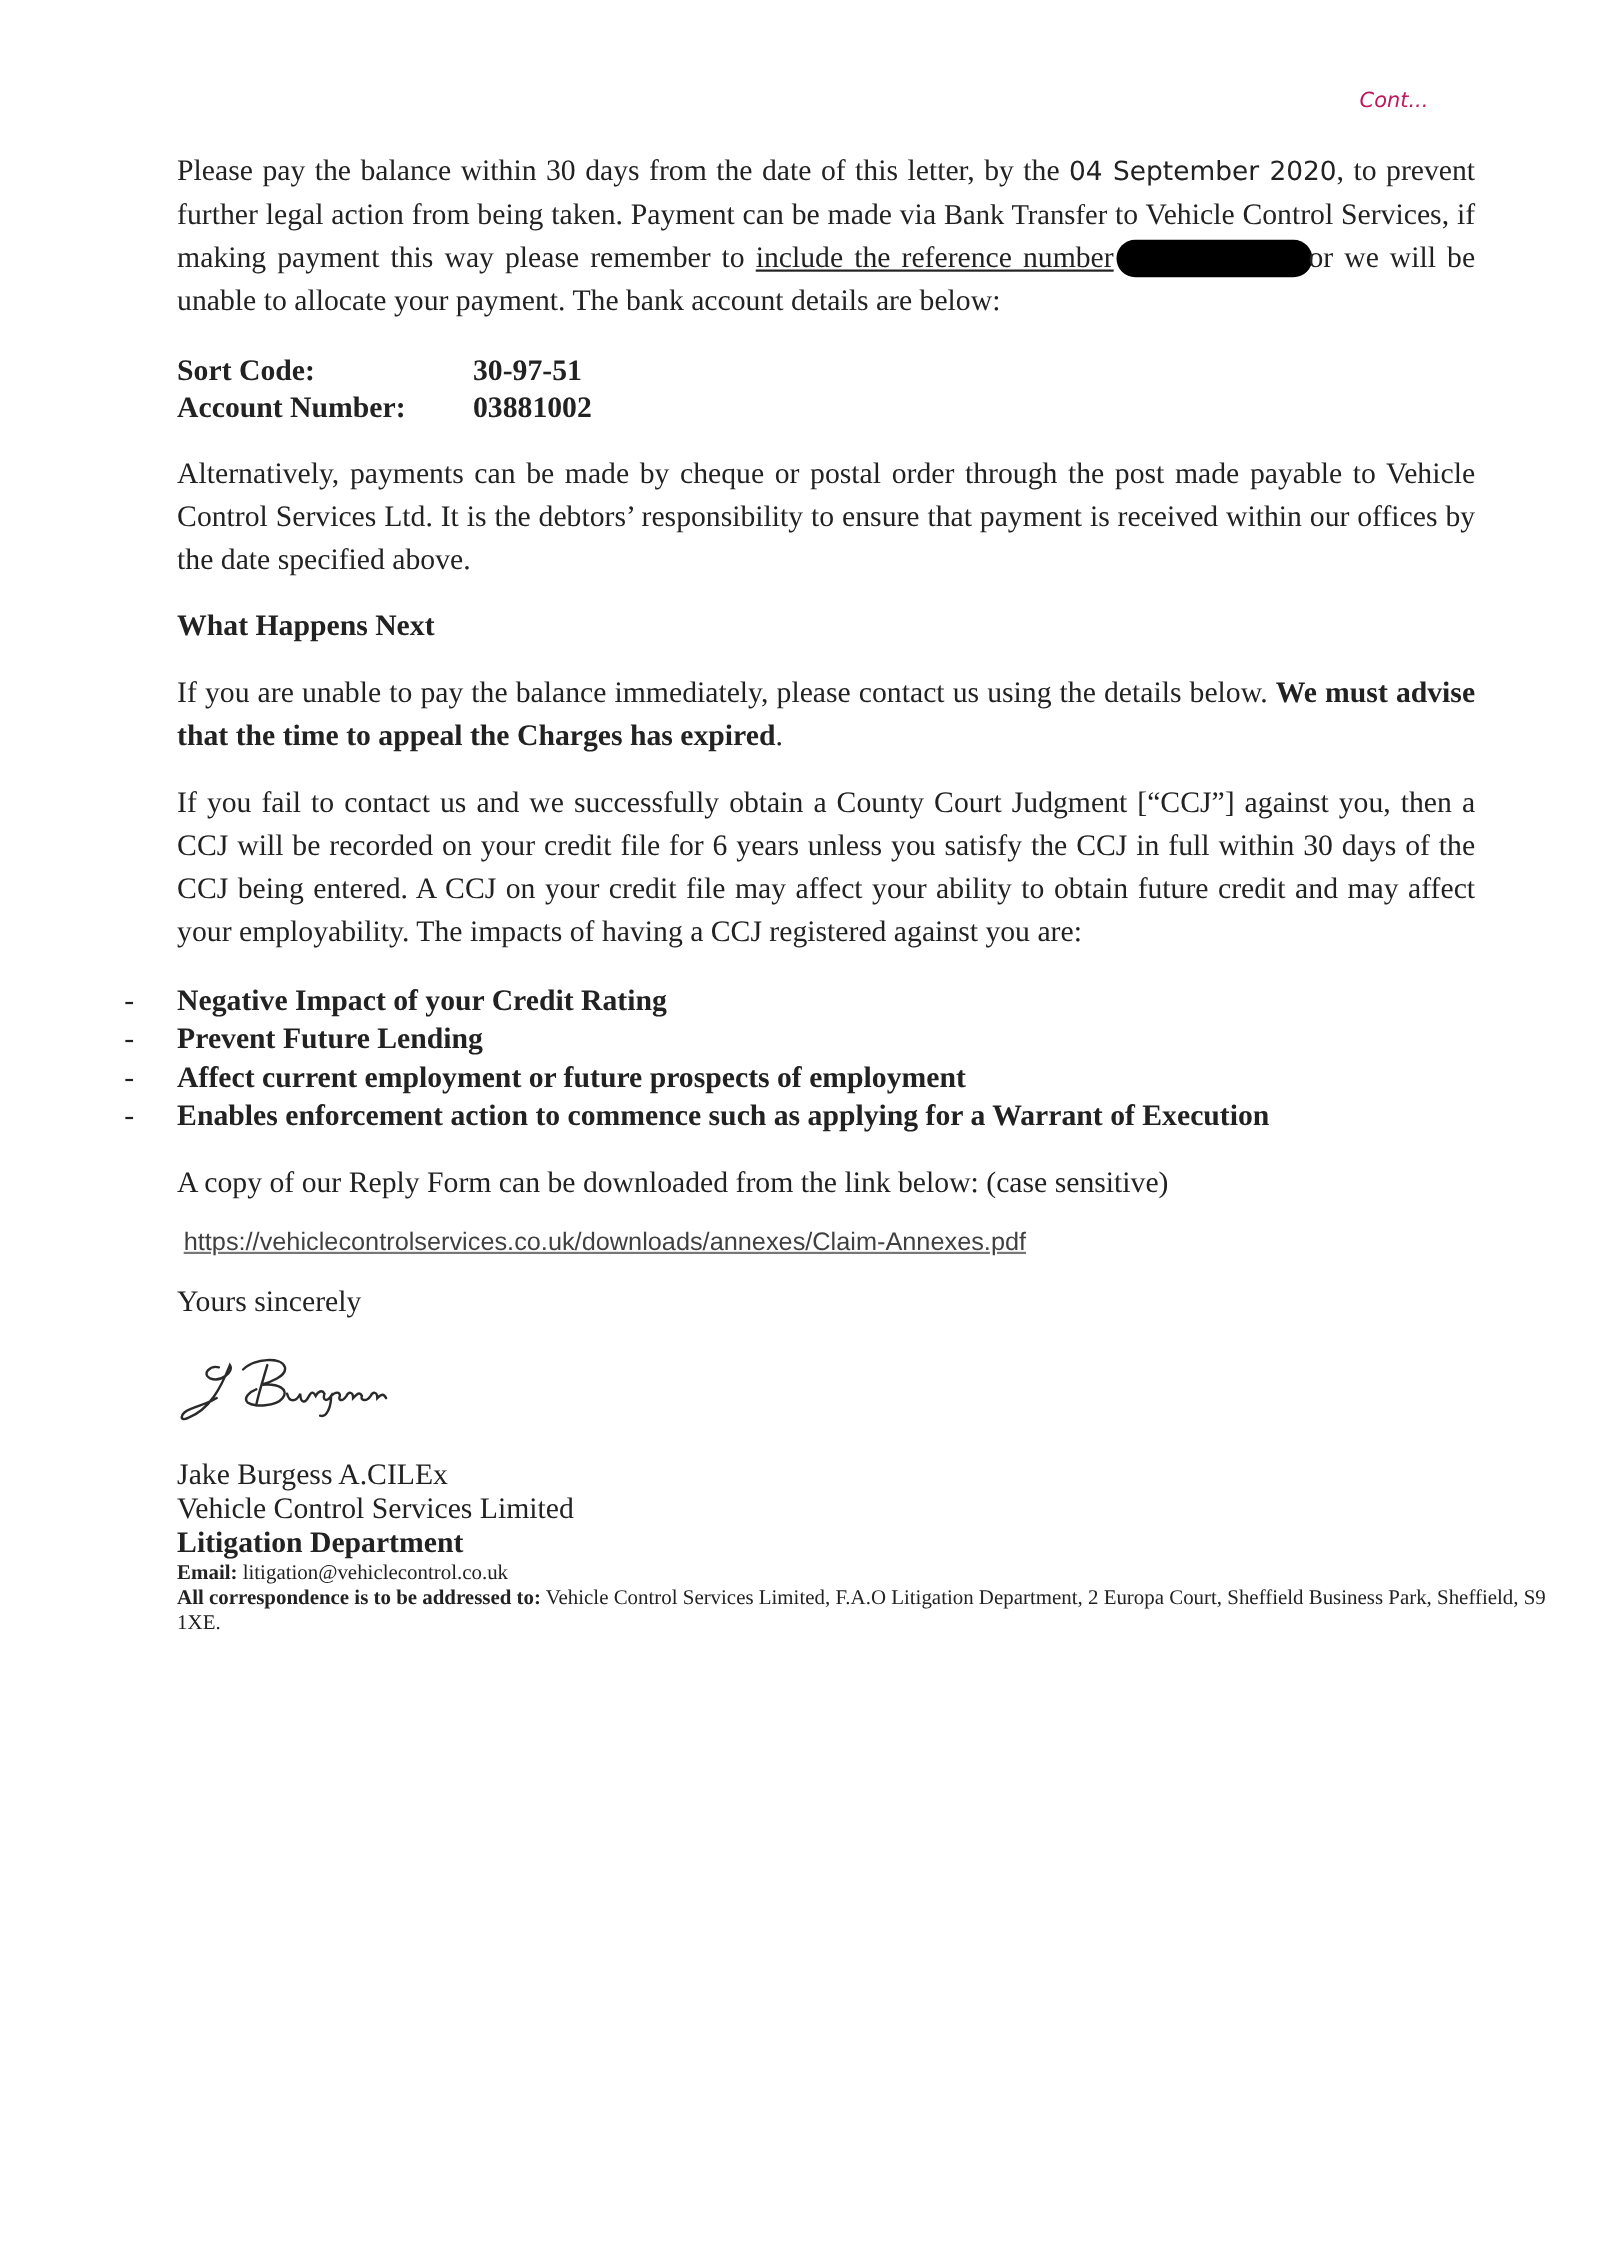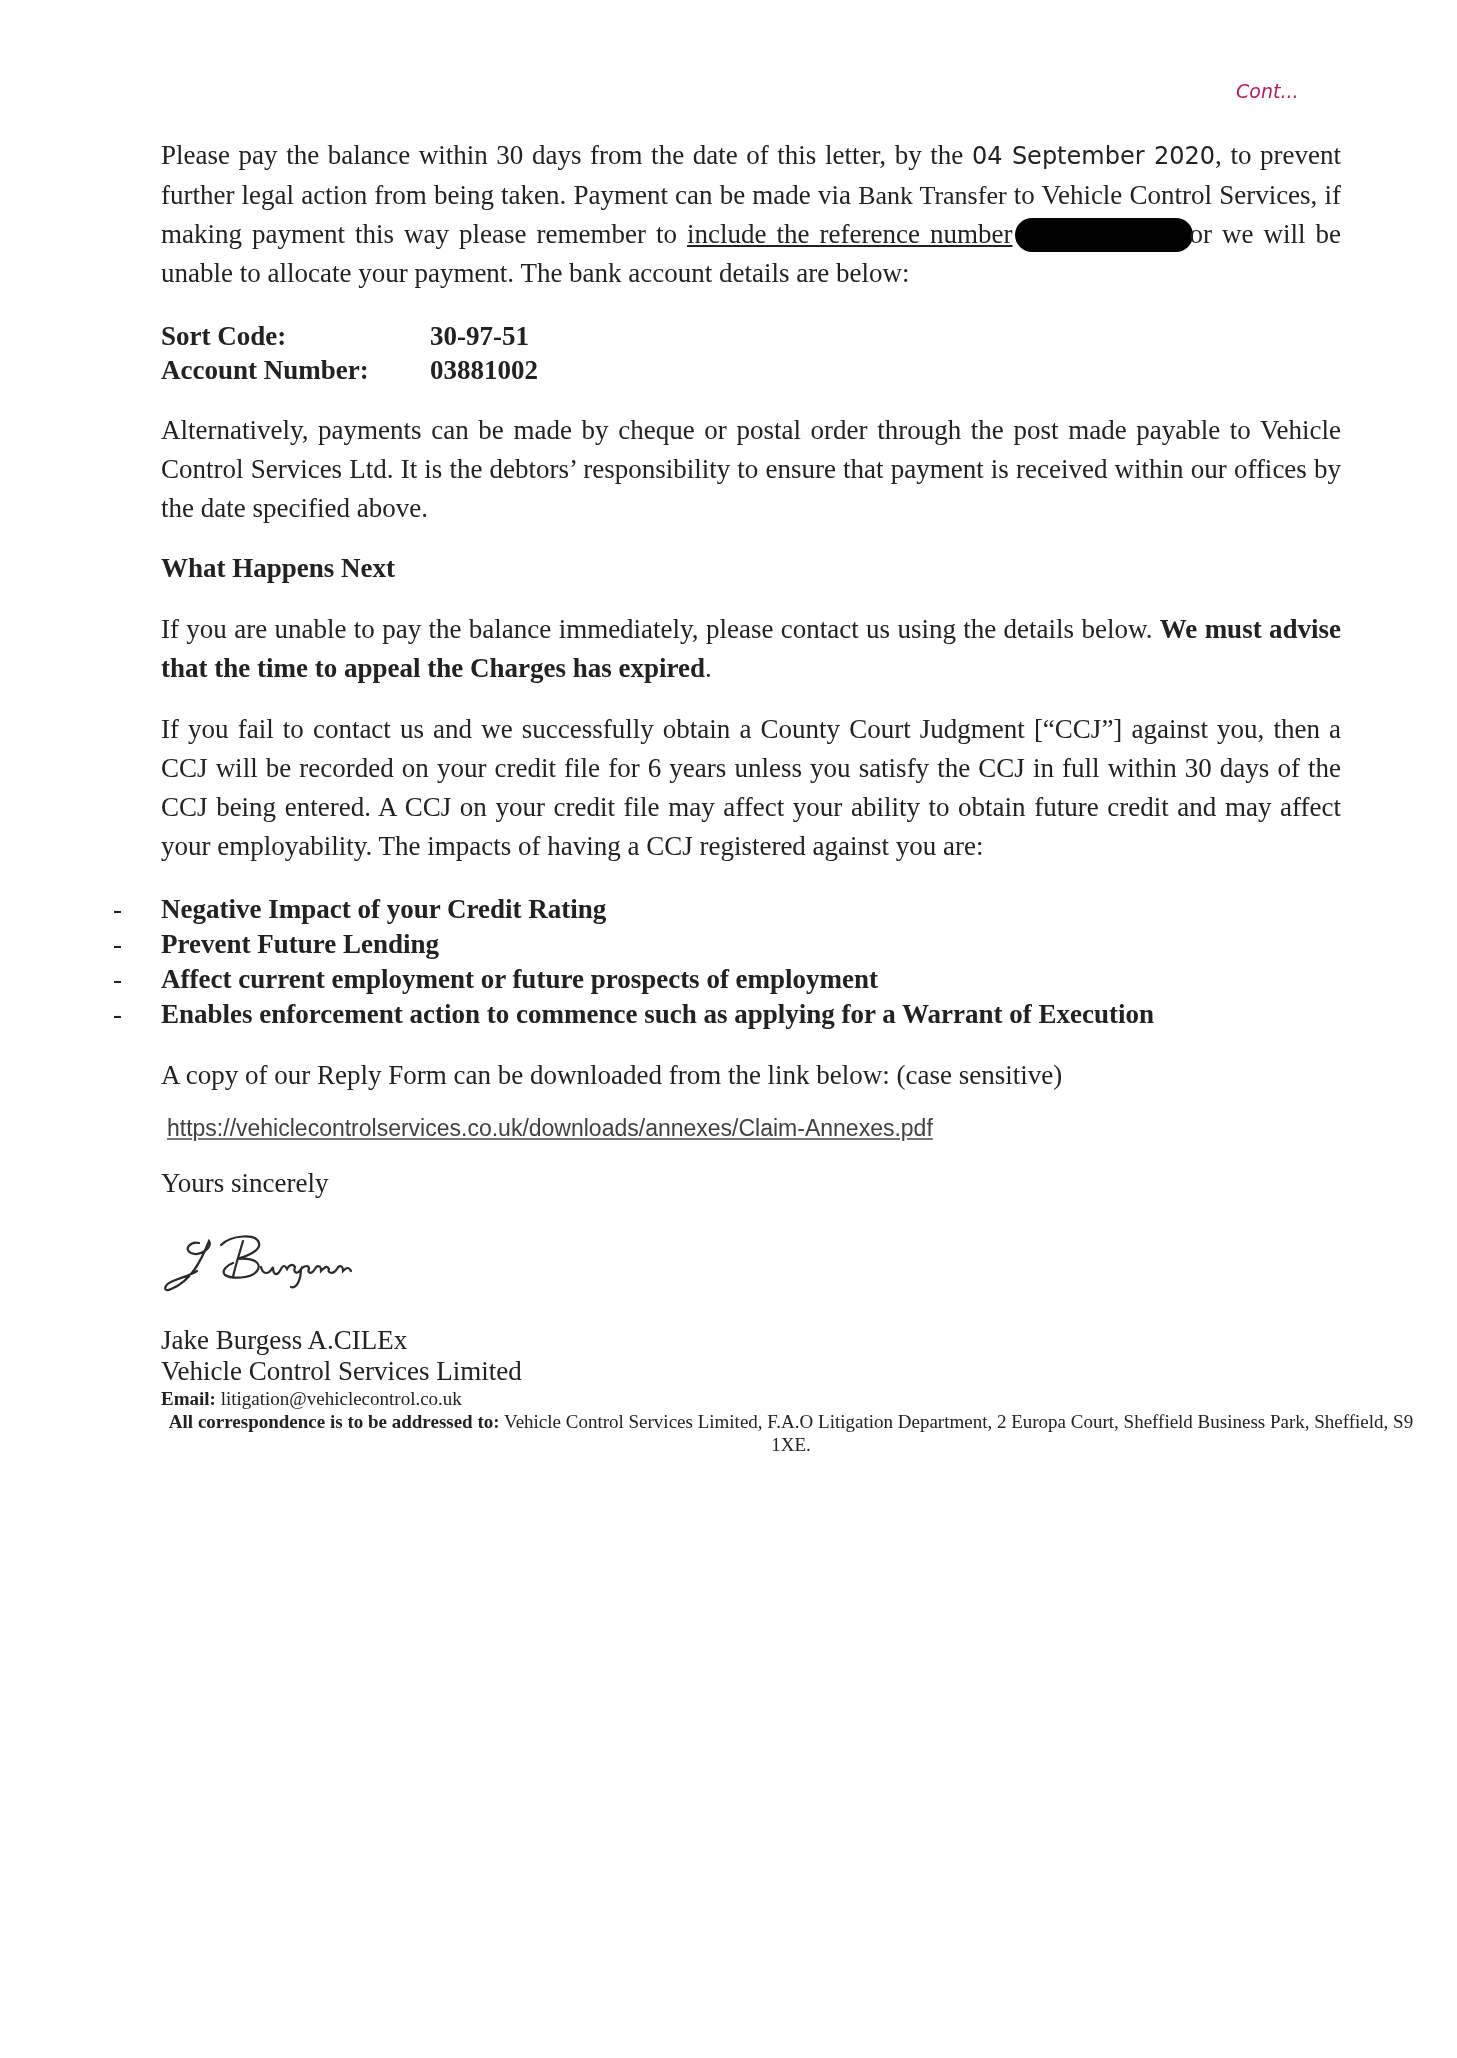--- a/index.html
+++ b/index.html
@@ -36,21 +36,21 @@
       font-family: "Liberation Sans", sans-serif; font-size: 23px; color: #404040;
       text-decoration: underline; text-decoration-color: #777;
     }
     .yours { margin-top: 22px; }
     .sig { margin-top: 28px; height: 68px; }
     .sig svg { display: block; }
     .sign-block { margin-top: 26px; }
     .sign-line { font-size: 27px; line-height: 31px; }
     .dept { font-weight: bold; }
     .small { font-size: 19px; line-height: 23px; text-align: left; }
-    .small-wide { width: 1260px; text-align: center; }
+    .small-wide { width: 1260px; }
   </style>
 </head>
 <body>
 
 <div class="cont">Cont...</div>
 
 <div class="page">
 
   <p class="p1"><span>Please pay the balance within 30 days from the date of this letter, by the </span><span class="sans-inline">04 September 2020</span><span>, to prevent further legal action from being taken. Payment can be made via </span><span class="sans-inline" style="font-family:'Liberation Serif',serif;font-size:26px">Bank Transfer</span><span> to Vehicle Control Services, if making payment this way please remember to </span><span class="u">include the reference number</span> <span class="redact"></span><span>or we will be unable to allocate your payment. The bank account details are below:</span></p>
 
@@ -104,17 +104,18 @@
       <title>J Burgess</title>
       <path d="M38 12 C30 10, 22 18, 30 22 C40 26, 52 16, 48 10 C40 30, 30 50, 10 58 C2 62, 2 54, 12 50 C22 46, 30 44, 36 40" fill="none" stroke="#2a2a2a" stroke-width="2.2" stroke-linecap="round"></path>
       <path d="M60 14 C70 4, 95 2, 98 12 C100 20, 84 26, 76 28 C92 26, 102 32, 96 40 C90 48, 70 48, 64 44 C60 40, 66 34, 72 32 M82 10 C78 24, 74 36, 72 46" fill="none" stroke="#2a2a2a" stroke-width="2.2" stroke-linecap="round"></path>
       <path d="M100 36 C102 44, 108 44, 112 36 C112 44, 116 46, 120 38 C122 34, 124 34, 126 38 C128 34, 132 32, 134 36 C132 42, 136 44, 140 38 C140 48, 136 58, 130 56 M140 38 C144 34, 148 34, 148 38 C146 42, 150 44, 154 38 C156 34, 160 34, 160 40 C164 36, 166 34, 168 38 C166 42, 172 44, 176 38 C178 34, 182 34, 182 40 C186 36, 188 36, 190 40" fill="none" stroke="#2a2a2a" stroke-width="2.2" stroke-linecap="round"></path>
     </svg>
   </div>
 
   <div class="sign-block">
     <div class="sign-line">Jake Burgess A.CILEx</div>
     <div class="sign-line">Vehicle Control Services Limited</div>
+    <div class="sign-line dept">Litigation Department</div>
     <div class="small"><span class="bold">Email:</span> <span>litigation@vehiclecontrol.co.uk</span></div>
     <div class="small small-wide"><span class="bold">All correspondence is to be addressed to:</span> <span>Vehicle Control Services Limited, F.A.O Litigation Department, 2 Europa Court, Sheffield Business Park, Sheffield, S9 1XE.</span></div>
   </div>
 
 </div>
 
 </body></html>

